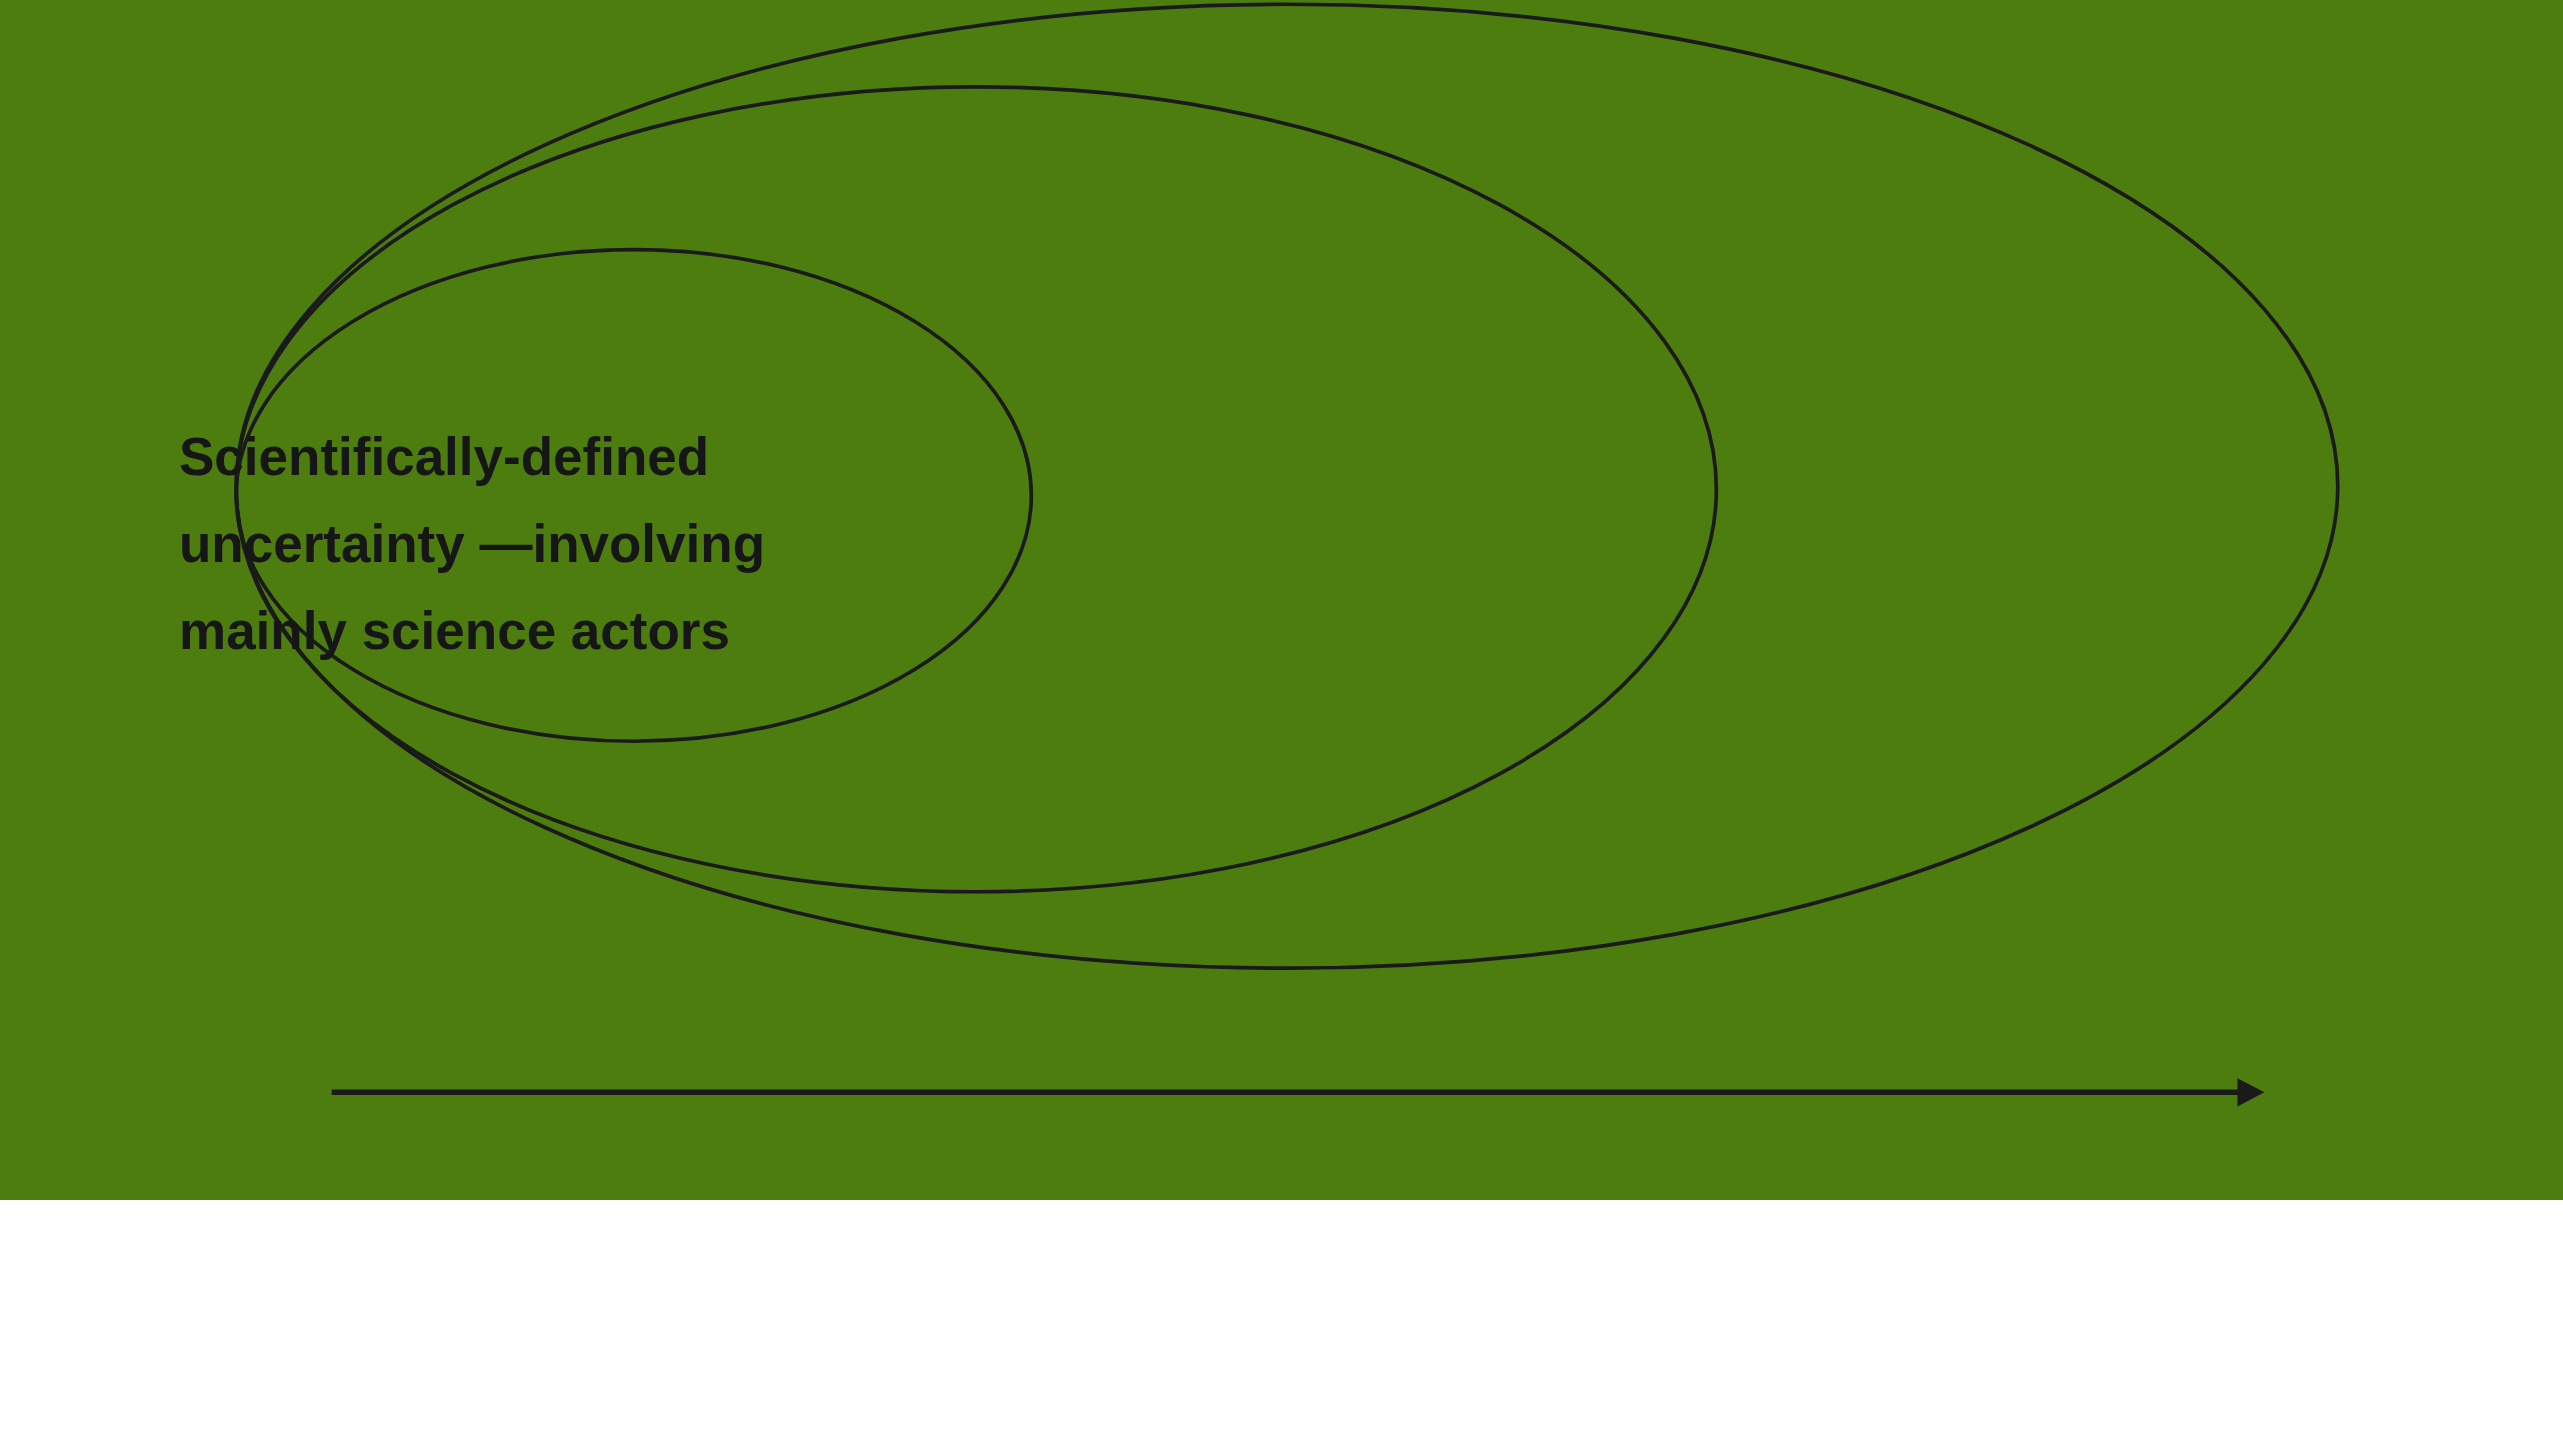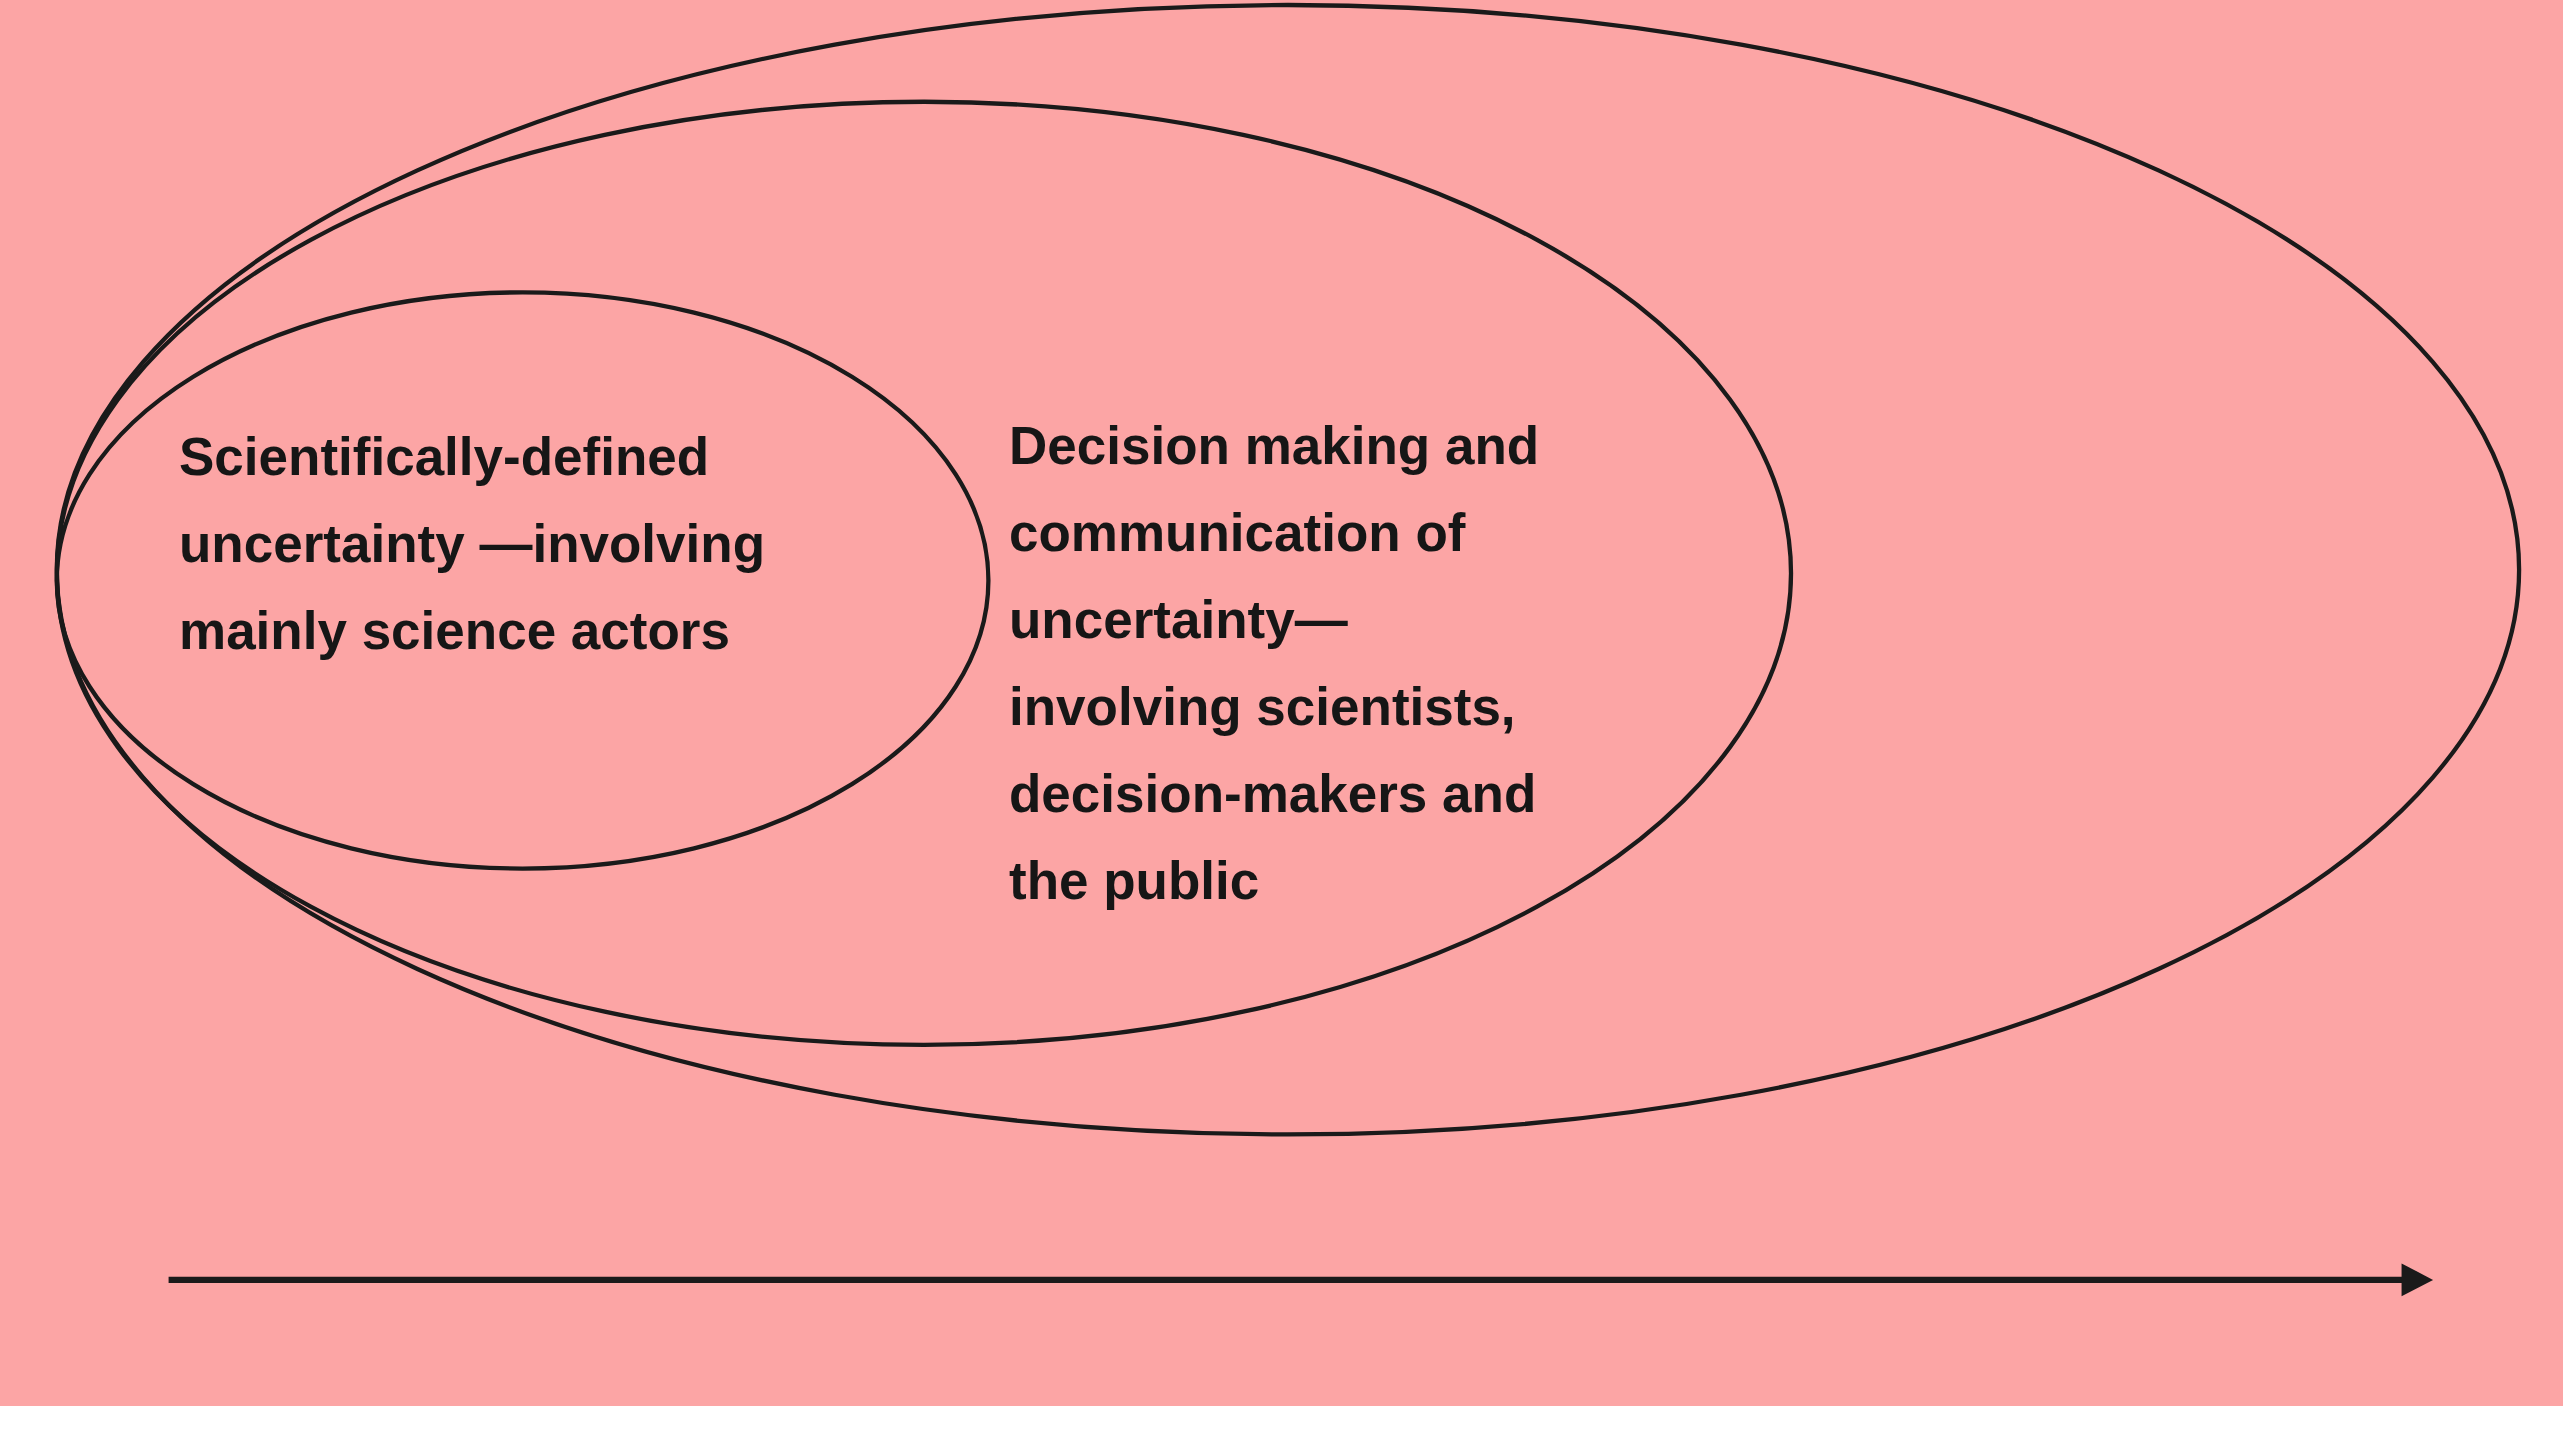--- a/index.html
+++ b/index.html
@@ -3,22 +3,22 @@
 <meta charset="utf-8">
 <style>
   html, body {
     margin: 0;
     padding: 0;
     background: #ffffff;
   }
   .stage {
     position: relative;
     width: 2563px;
-    height: 1406px;
-    background: #fca5a5;
+    height: 1200px;
+    background: #4d7c0f;
     overflow: hidden;
     font-family: "Liberation Sans", "DejaVu Sans", sans-serif;
   }
   .diagram-svg {
     position: absolute;
     left: 0;
     top: 0;
     width: 100%;
     height: 100%;
     display: block;
@@ -58,23 +58,17 @@
     <g>
       <line x1="180" y1="1786" x2="3302" y2="1786" stroke-width="9" stroke="#1a1a1a"></line>
       <polygon points="3340,1786 3296,1763 3296,1809" fill="#1a1a1a"></polygon>
     </g>
   </svg>
 
   <div class="ring-label label-scientific">Scientifically-defined
 uncertainty —involving
 mainly science actors</div>
 
-  <div class="ring-label label-decision">Decision making and
-communication of
-uncertainty—
-involving scientists,
-decision-makers and
-the public</div>
 
 
 
 </div>
 
 
 </body></html>

